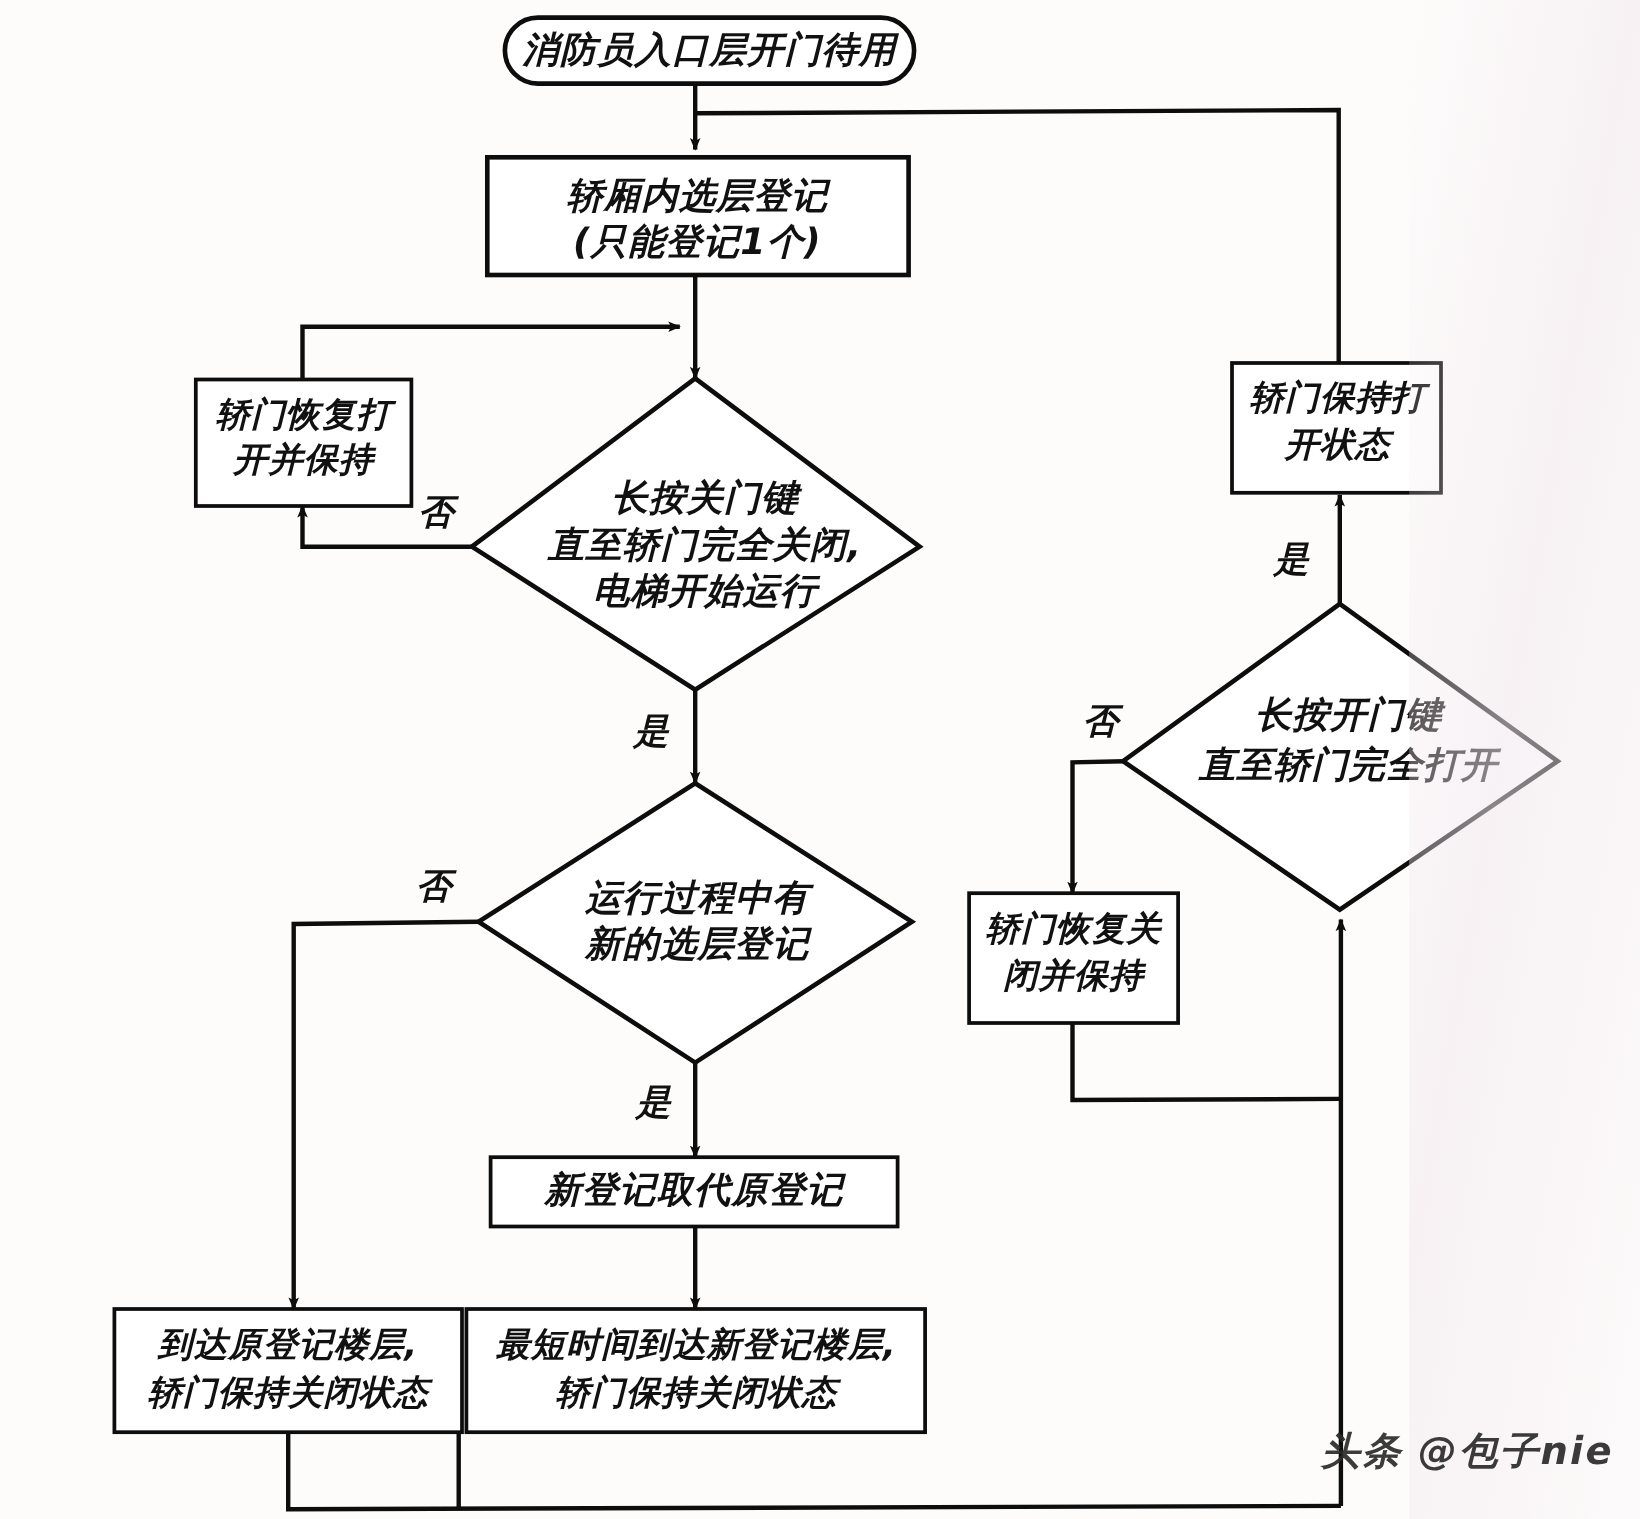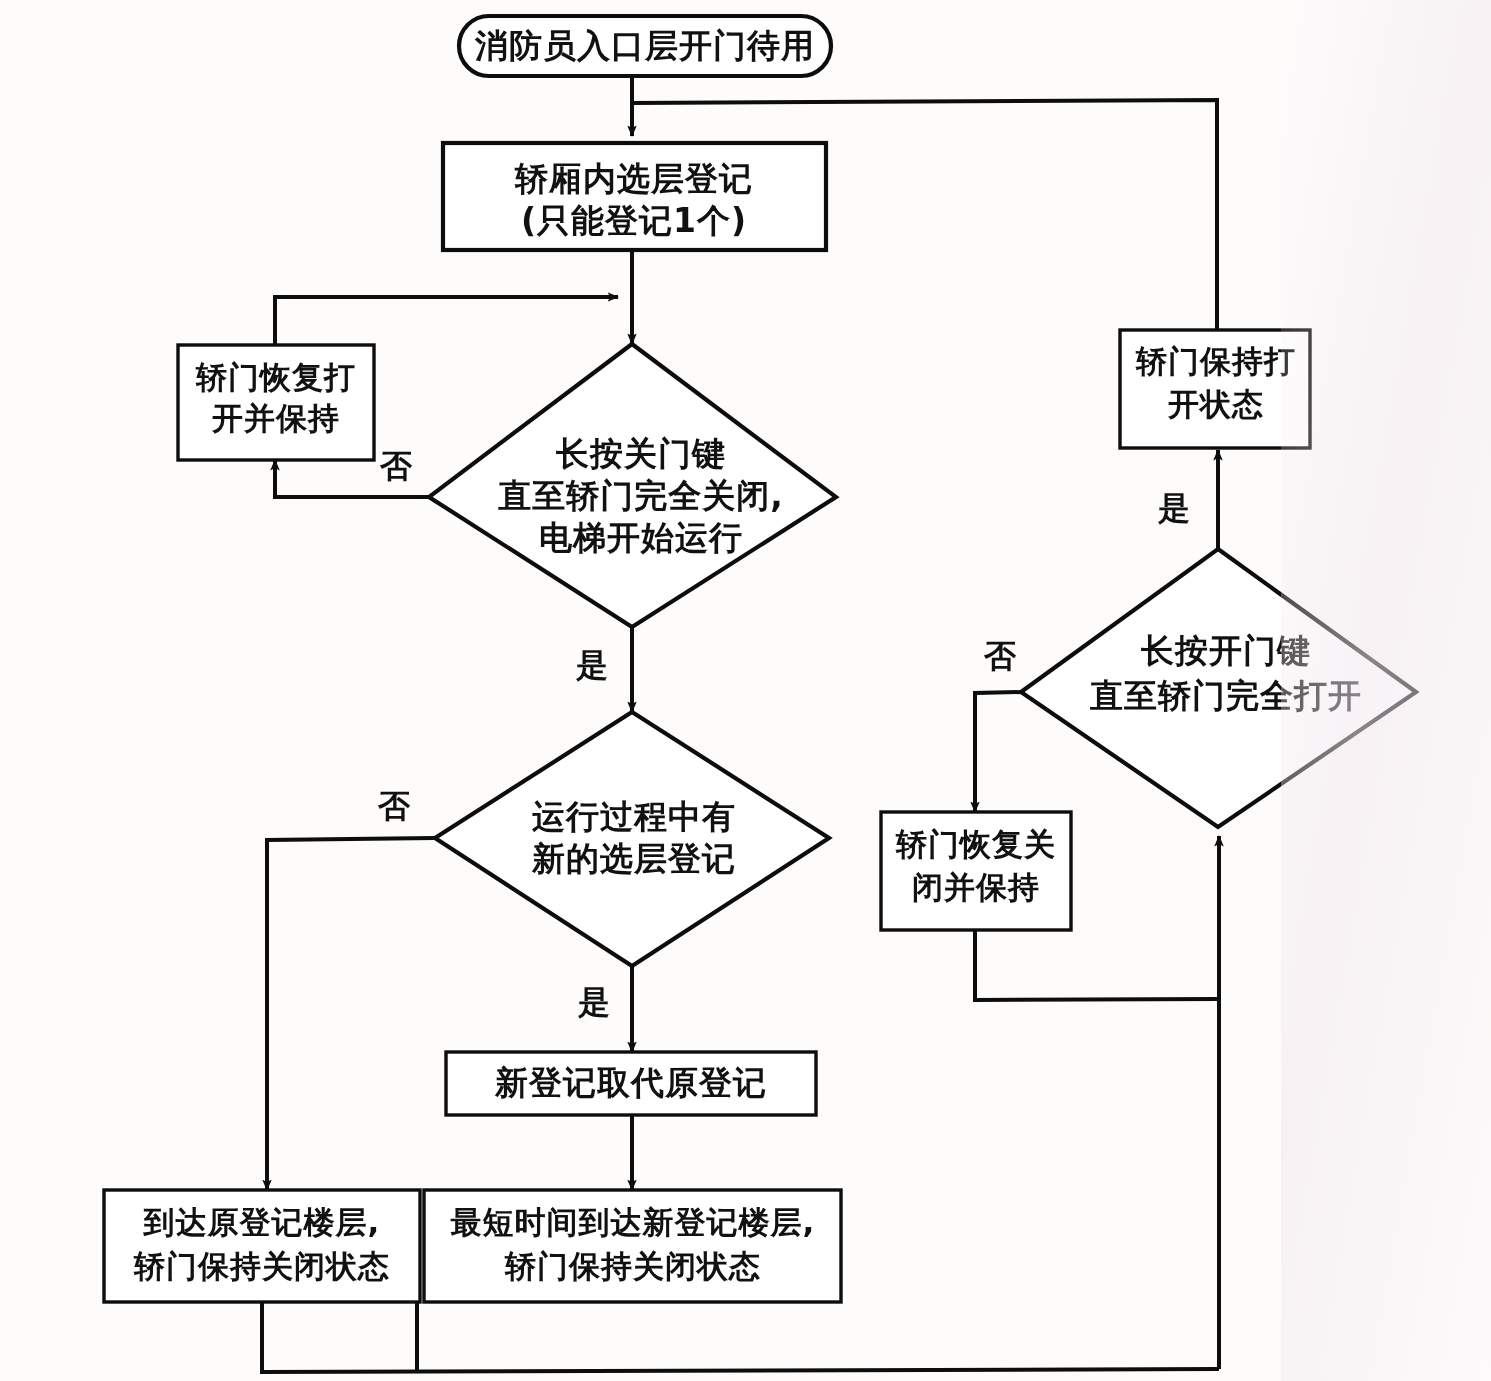--- a/index.html
+++ b/index.html
@@ -2,21 +2,21 @@
 <html><head>
 <meta charset="utf-8">
 <style>
   html,body{margin:0;padding:0;background:#fff;}
   body{
     width:1491px;height:1381px;
     font-family:"DejaVu Sans","Liberation Sans",sans-serif;
     position:relative;overflow:hidden;
     background:#fdfcfb;
   }
-  #sheet{position:absolute;inset:0;}
+  #sheet{position:absolute;inset:0;font-style:italic;}
   .tint{
     position:absolute;top:0;right:0;width:210px;height:1381px;
     background:linear-gradient(100deg,rgba(255,255,255,0) 0%,rgba(242,232,238,0.55) 45%,rgba(250,246,248,0.2) 100%);
     pointer-events:none;
   }
   svg{position:absolute;top:0;left:0;width:1491px;height:1381px;}
   .shape{fill:#ffffff;stroke:#0d0d0d;stroke-width:4.2;}
   .shape-thin{fill:#ffffff;stroke:#0d0d0d;stroke-width:3.4;}
   .conn{fill:none;stroke:#0d0d0d;stroke-width:4;stroke-linecap:butt;stroke-linejoin:miter;}
   .txt{
@@ -137,13 +137,14 @@
     <text class="lbl" x="396" y="468">否</text>
     <text class="lbl" x="592" y="667">是</text>
     <text class="lbl" x="394" y="808">否</text>
     <text class="lbl" x="594" y="1004">是</text>
     <text class="lbl" x="1000" y="658">否</text>
     <text class="lbl" x="1174" y="510">是</text>
   </svg>
 
   <div class="tint"></div>
 
+  <div class="wm">头条 @包子nie</div>
 </div>
 
 </body></html>

